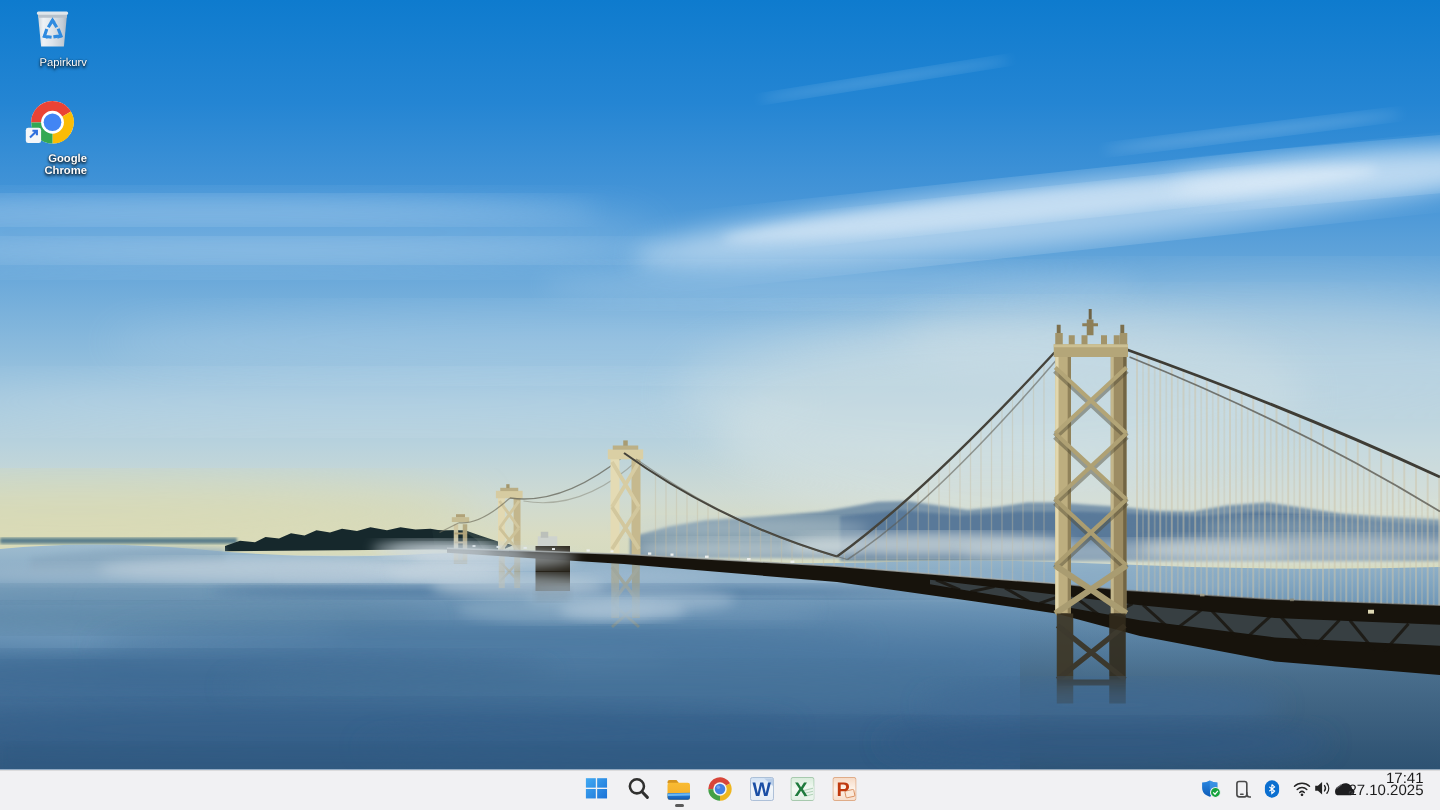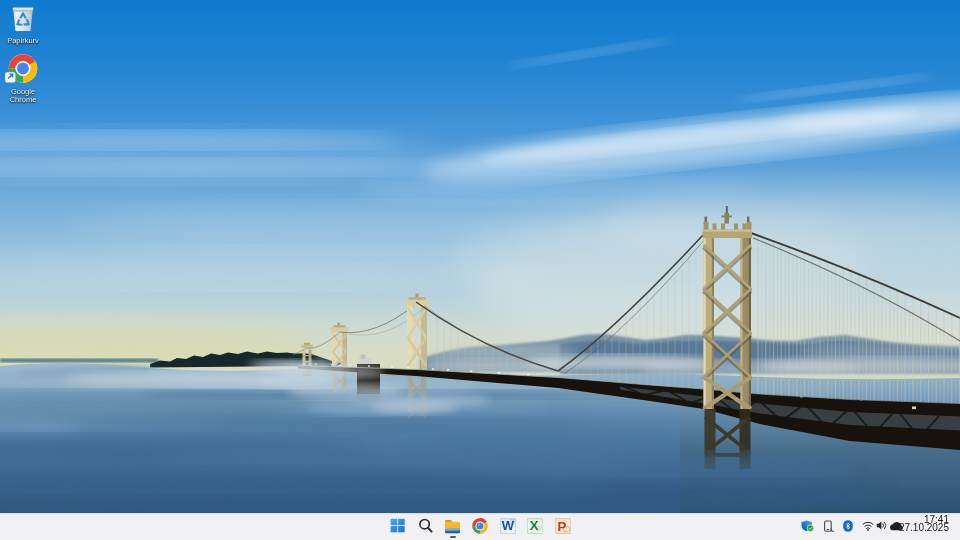--- a/index.html
+++ b/index.html
@@ -1,19 +1,19 @@
 <!DOCTYPE html>
 <html><head>
 <meta charset="utf-8">
 <style>
 html,body{margin:0;padding:0;}
 body{width:960px;height:540px;overflow:hidden;font-family:"Liberation Sans",sans-serif;}
 #screen{position:relative;width:960px;height:540px;background:#2e7fd0;overflow:hidden;}
 #wall{position:absolute;left:0;top:0;}
-.dicon{position:absolute;text-align:center;color:#fff;}
+.dicon{position:absolute;text-align:right;color:#fff;padding-left:12px;}
 .dlabel{font-size:7.5px;line-height:7.5px;color:#fff;text-shadow:0 1px 2px rgba(0,0,0,.9),0 0 1px rgba(0,0,0,.8);}
 #taskbar{position:absolute;left:0;top:513px;width:960px;height:27px;background:#f1f1f3;border-top:1px solid rgba(170,170,170,0.3);box-sizing:border-box;}
 .tbicon{position:absolute;top:0;}
 #clock{position:absolute;right:11px;top:516px;text-align:right;font-size:10px;line-height:8px;color:#1c1c1c;}
 </style>
 </head>
 <body>
 <div id="screen">
 <svg id="wall" width="960" height="540" viewBox="0 0 960 540">
 <defs>
@@ -379,21 +379,21 @@
 <path d="M20.2 13.2 L23 8.6 L25.8 13.2"></path>
 <path d="M26.8 14.2 L28.6 18.8 L23.6 19.6"></path>
 <path d="M19.2 14.4 L17.6 19.2 L22.4 19.8"></path>
 </g>
 <path d="M23 7.2 L25.2 9.8 L21 9.9 Z" fill="#2f8be0"></path>
 <path d="M29.6 19.9 L26.2 20.9 L28.2 17.1 Z" fill="#2f8be0"></path>
 <path d="M16.4 19.7 L19.8 21 L17.6 17.2 Z" fill="#2f8be0"></path>
 </svg>
 <div class="dlabel">Papirkurv</div>
 </div>
-<div class="dicon" style="left:0;top:54px;width:46px;">
+<div class="dicon" style="left:0;top:67px;width:46px;font-weight:bold;">
 <svg width="46" height="30" viewBox="0 0 46 30">
 <circle cx="23" cy="14.5" r="14.2" fill="#fff"></circle>
 <path d="M23 14.5 L8.8 14.7 A14.2 14.2 0 0 1 35.3 7.4 Z" fill="#ea4335"></path>
 <path d="M23 14.5 L35.3 7.4 A14.2 14.2 0 0 1 23 28.7 Z" fill="#fbbc05"></path>
 <path d="M23 14.5 L23 28.7 A14.2 14.2 0 0 1 8.8 14.7 Z" fill="#34a853"></path>
 <circle cx="23" cy="14.5" r="7.6" fill="#fff"></circle>
 <circle cx="23" cy="14.5" r="5.9" fill="#4285f4"></circle>
 <rect x="5.2" y="18.2" width="10.2" height="10.2" rx="1.6" fill="#f4f6f8"></rect>
 <path d="M8 24.6 L12.4 20.4 M12.6 23.2 L12.6 20.2 L9.6 20.2" fill="none" stroke="#2f6fdd" stroke-width="1.4"></path>
 </svg>

